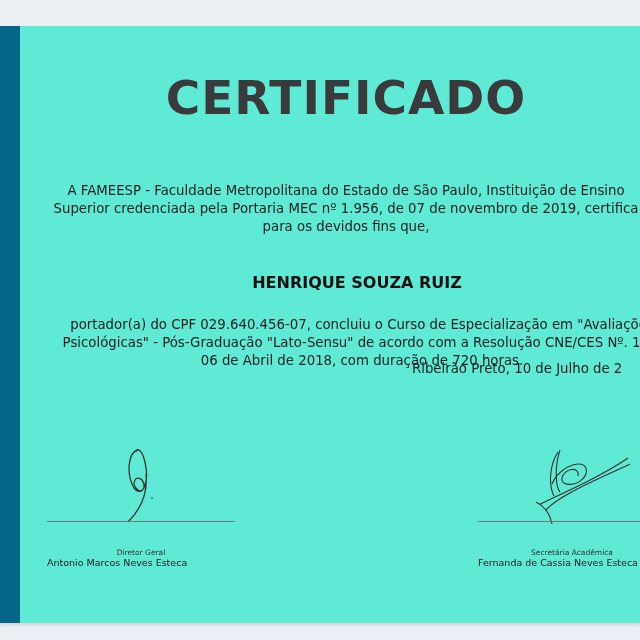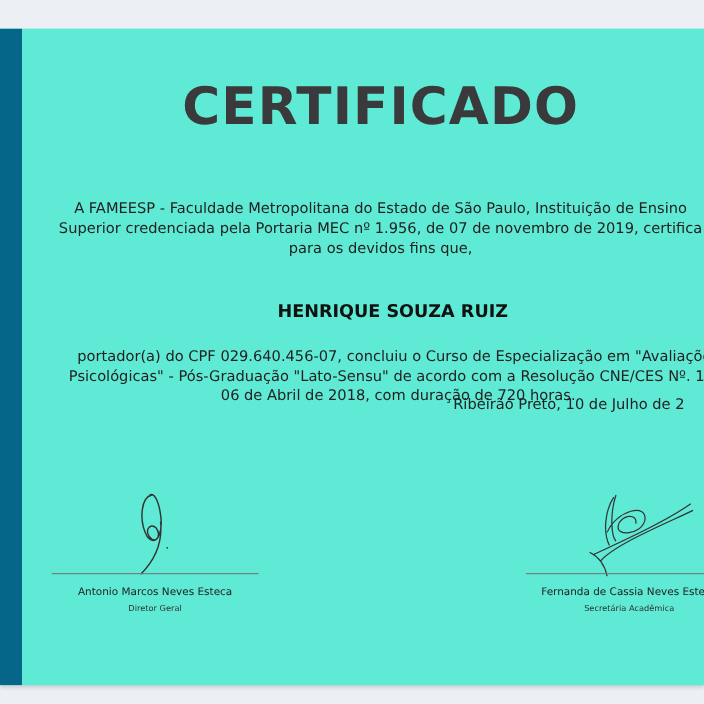--- a/index.html
+++ b/index.html
@@ -8,21 +8,21 @@
   .stripe { position:absolute; left:0; top:0; width:20px; height:100%; background:#05668a; }
   .title { position:absolute; top:44px; left:0; width:692px; text-align:center; font-family:"DejaVu Sans", sans-serif; font-weight:bold; font-size:47px; letter-spacing:1px; color:#3a3a3d; white-space:nowrap; }
   .para { position:absolute; left:0; width:692px; text-align:center; font-size:13.3px; line-height:18px; color:#222; white-space:nowrap; }
   .p1 { top:156px; }
   .name { position:absolute; top:247px; left:0; width:714px; text-align:center; font-weight:bold; font-size:16px; color:#111; }
   .p2 { top:290px; left:-20px; width:764px; }
   .place { position:absolute; top:335px; left:412px; font-size:13.3px; color:#222; white-space:nowrap; }
   .sig { position:absolute; top:410px; }
   .sig svg { position:absolute; }
   .sig .line { position:absolute; height:1px; background:#777; }
-  .sig .signame { position:absolute; font-size:9.5px; color:#222; white-space:nowrap; text-align:center; }
+  .sig .signame { position:absolute; font-size:9.5px; color:#222; white-space:nowrap; text-align:left;margin-top:24px; }
   .sig .role { position:absolute; font-size:7.5px; color:#333; white-space:nowrap; text-align:center; }
 </style>
 </head>
 <body>
 
 <div class="card">
   <div class="stripe"></div>
 
   <div class="title">CERTIFICADO</div>
 

